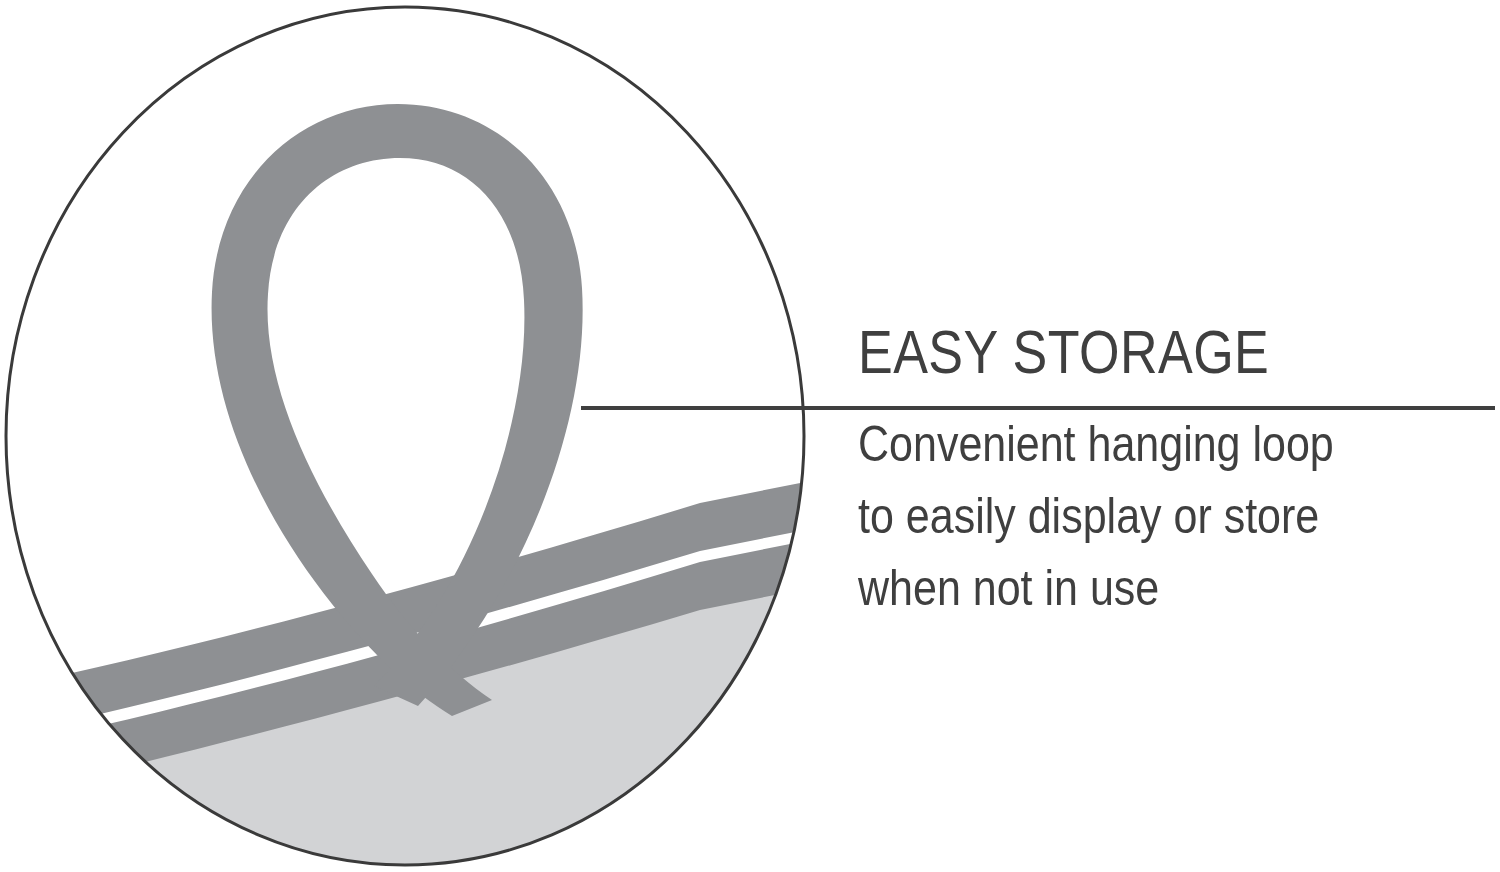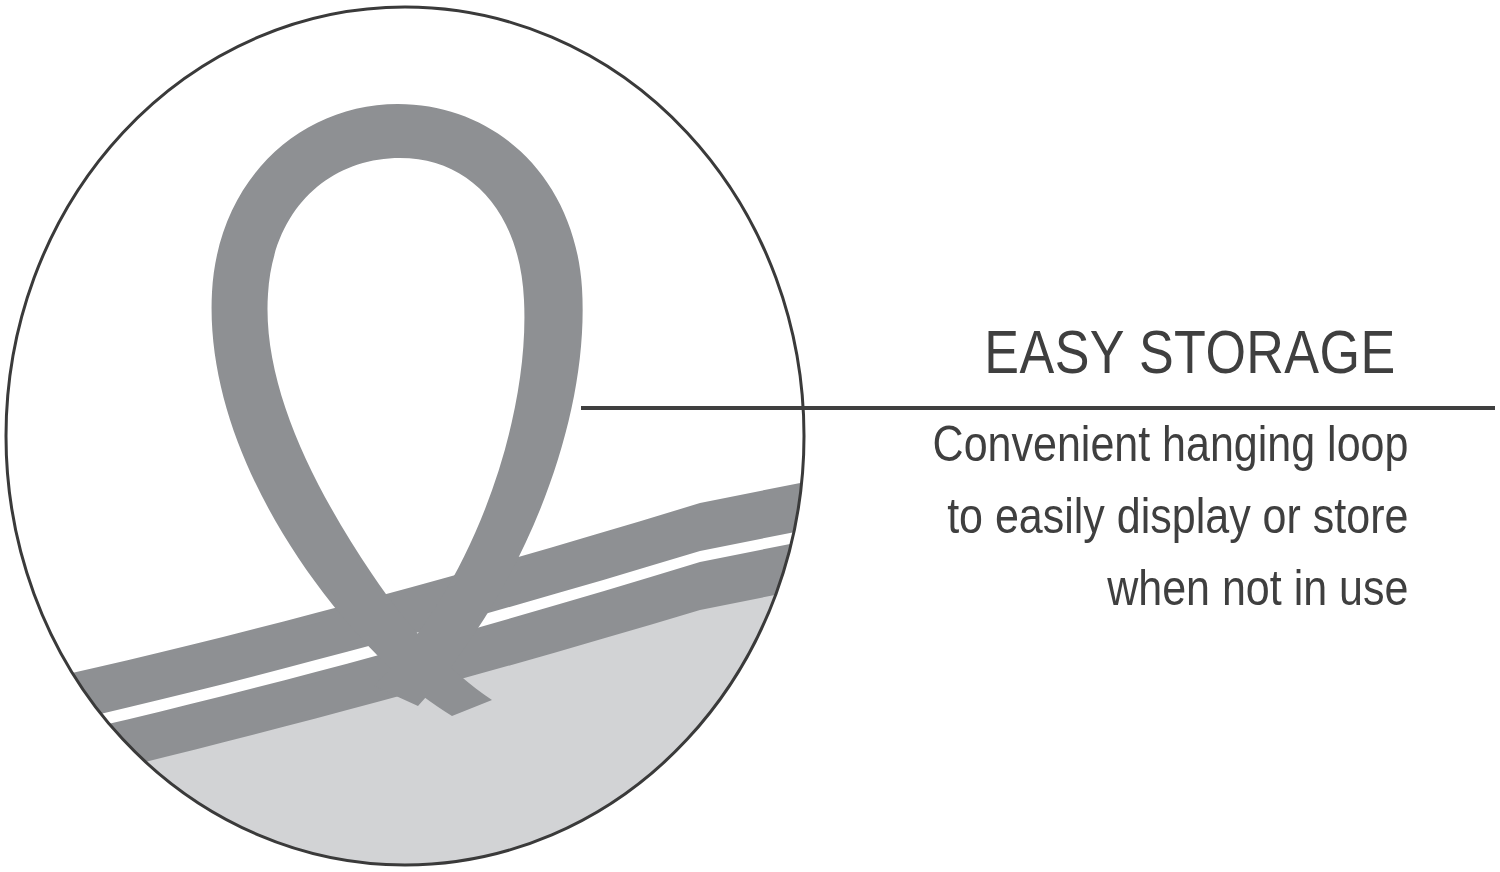--- a/index.html
+++ b/index.html
@@ -8,21 +8,20 @@
     padding: 0;
     background: #ffffff;
   }
   #stage {
     position: relative;
     width: 1500px;
     height: 872px;
     background: #ffffff;
     overflow: hidden;
     font-family: "Liberation Sans", "DejaVu Sans", sans-serif;
-    text-align: right;
   }
 
   
   #illustration {
     position: absolute;
     left: 0;
     top: 0;
     width: 830px;
     height: 872px;
   }

